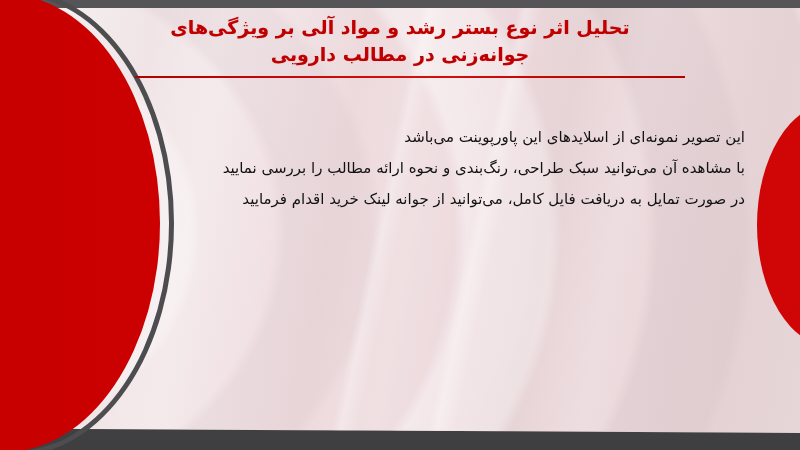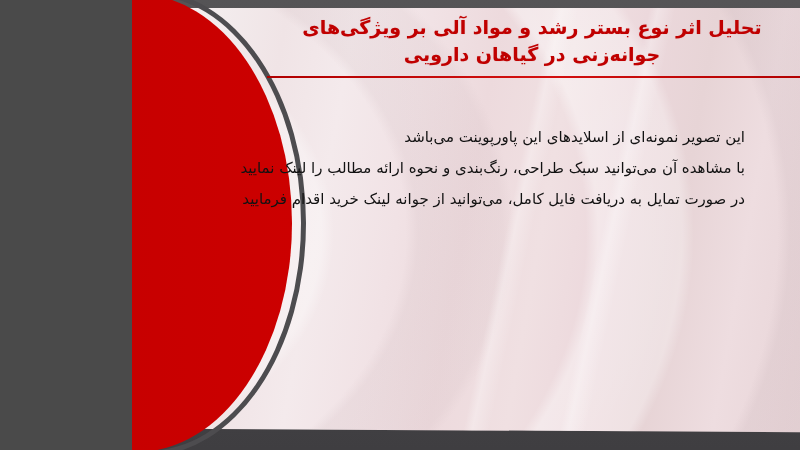--- a/index.html
+++ b/index.html
@@ -4,21 +4,21 @@
 <title>Slide</title>
 <style>
   html, body {
     margin: 0;
     padding: 0;
     background: #4a4a4a;
   }
 
   .slide {
     position: relative;
-    width: 668px;
+    width: 800px;
     height: 450px;
     overflow: hidden;
     background: #4a4a4a;
     font-family: "DejaVu Sans", "Liberation Sans", sans-serif;
   }
 
   
   .frame-dark {
     position: absolute;
     inset: 0;
@@ -201,24 +201,24 @@
   <div class="arc-bands"></div>
   <div class="arc-bands-2"></div>
 
   <div class="red-lens-left"></div>
   <div class="red-lens-left-outline"></div>
 
   <div class="red-lens-right"></div>
 
   <div class="title-block">
     <div class="title-line">تحلیل اثر نوع بستر رشد و مواد آلی بر ویژگی‌های</div>
-    <div class="title-line">جوانه‌زنی در گیاهان دارویی</div>
+    <div class="title-line">جوانه‌زنی در مطالب دارویی</div>
   </div>
 
   <div class="title-rule"></div>
 
   <div class="body-block">
     <div class="body-line">این تصویر نمونه‌ای از اسلایدهای این پاورپوینت می‌باشد</div>
-    <div class="body-line">با مشاهده آن می‌توانید سبک طراحی، رنگ‌بندی و نحوه ارائه مطالب را لینک نمایید</div>
+    <div class="body-line">با مشاهده آن می‌توانید سبک طراحی، رنگ‌بندی و نحوه ارائه مطالب را بررسی نمایید</div>
     <div class="body-line">در صورت تمایل به دریافت فایل کامل، می‌توانید از جوانه لینک خرید اقدام فرمایید</div>
   </div>
 
 </div>
 
 </body></html>

